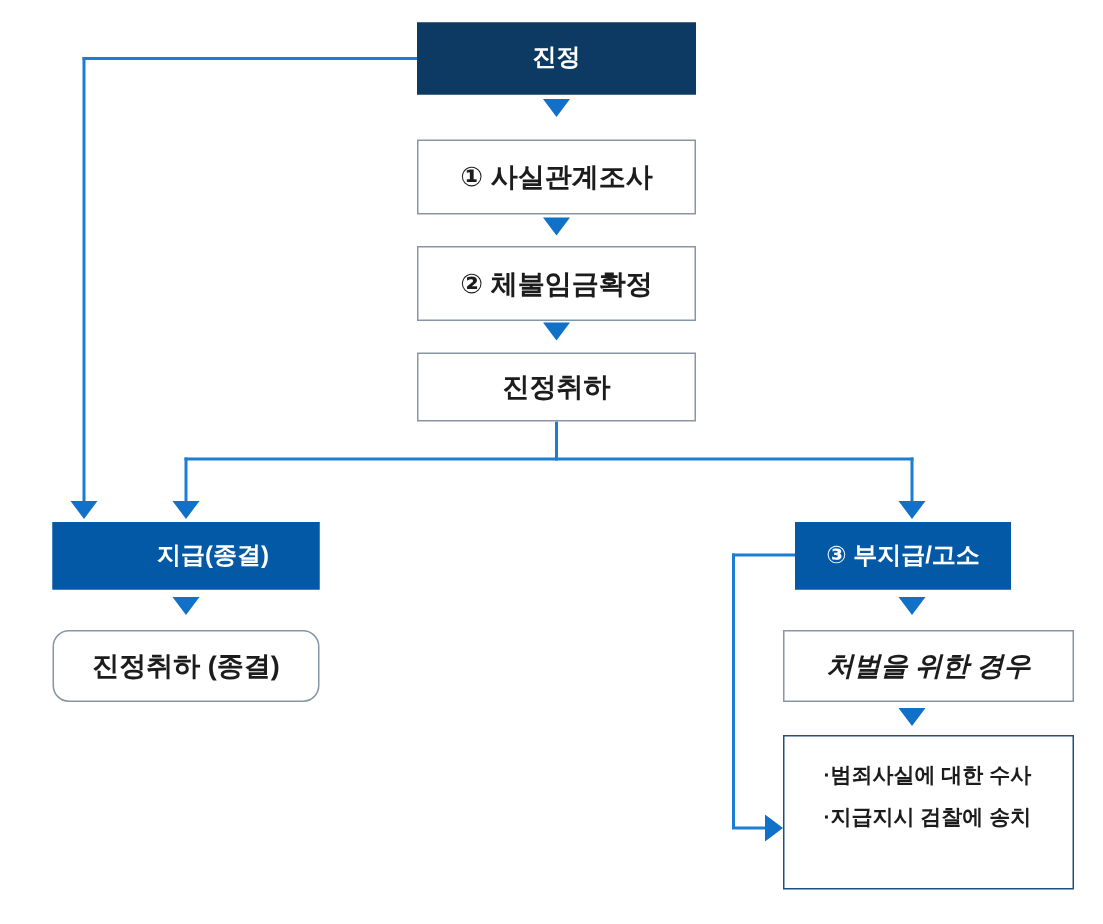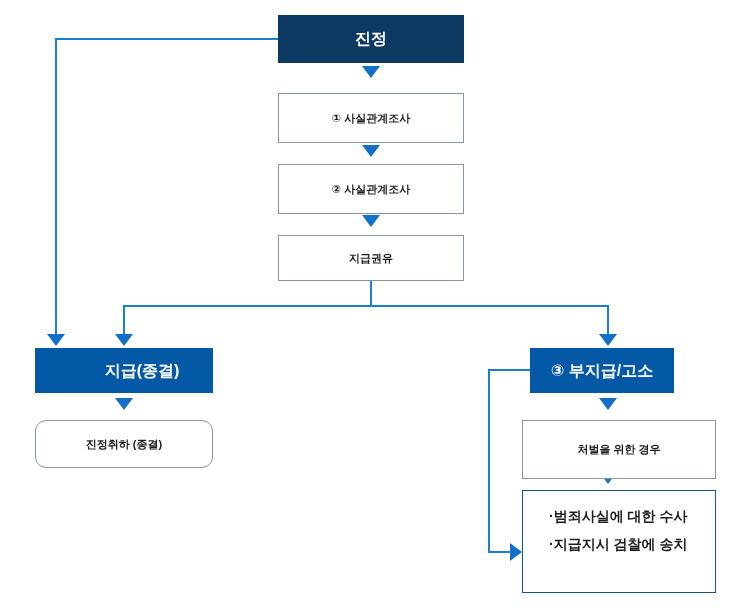--- a/index.html
+++ b/index.html
@@ -37,21 +37,21 @@
     background: #0459a6;
     color: #ffffff;
     font-weight: bold;
     font-size: 16px;
     border: 1px solid #0459a6;
   }
   .node-white {
     background: #ffffff;
     color: #1c1c1c;
     font-weight: bold;
-    font-size: 11px;
+    font-size: 18px;
     border: 1px solid #8796a5;
   }
   .node-list {
     background: #ffffff;
     color: #1c1c1c;
     font-weight: bold;
     font-size: 14px;
     border: 1px solid #1b4f8a;
     display: block;
     padding: 16px 16px 0 26px;
@@ -125,30 +125,30 @@
 
   <div class="line-h" style="left:488px; top:369px; width:43px;"></div>
   <div class="line-v" style="left:488px; top:369px; height:183px;"></div>
   <div class="line-h" style="left:488px; top:551px; width:23px;"></div>
   <div class="arrow-right" style="left:510px; top:543px;"></div>
 
   <div class="node node-dark" style="left:278px; top:15px; width:186px; height:48px;">진정</div>
 
   <div class="node node-white" style="left:278px; top:93px; width:186px; height:50px;">① 사실관계조사</div>
 
-  <div class="node node-white" style="left:278px; top:164px; width:186px; height:50px;">② 사실관계조사</div>
+  <div class="node node-white" style="left:278px; top:164px; width:186px; height:50px;">② 체불임금확정</div>
 
-  <div class="node node-white" style="left:278px; top:235px; width:186px; height:46px;">지급권유</div>
+  <div class="node node-white" style="left:278px; top:235px; width:186px; height:46px;">진정취하</div>
 
   <div class="node node-blue" style="left:35px; top:348px; width:178px; height:45px;padding-left:36px;">지급(종결)</div>
 
   <div class="node node-white" style="left:35px; top:420px; width:178px; height:48px;border-radius:11px;">진정취하 (종결)</div>
 
   <div class="node node-blue" style="left:530px; top:348px; width:144px; height:45px;">③ 부지급/고소</div>
 
-  <div class="node node-white" style="left:522px; top:420px; width:194px; height:59px;">처벌을 위한 경우</div>
+  <div class="node node-white" style="left:522px; top:420px; width:194px; height:48px;font-style:italic;">처벌을 위한 경우</div>
 
   <div class="node node-list" style="left:522px; top:490px; width:194px; height:103px;">
     <span class="bullet-line">·범죄사실에 대한 수사</span>
     <span class="bullet-line">·지급지시 검찰에 송치</span>
   </div>
 
 </div>
 
 </body></html>

